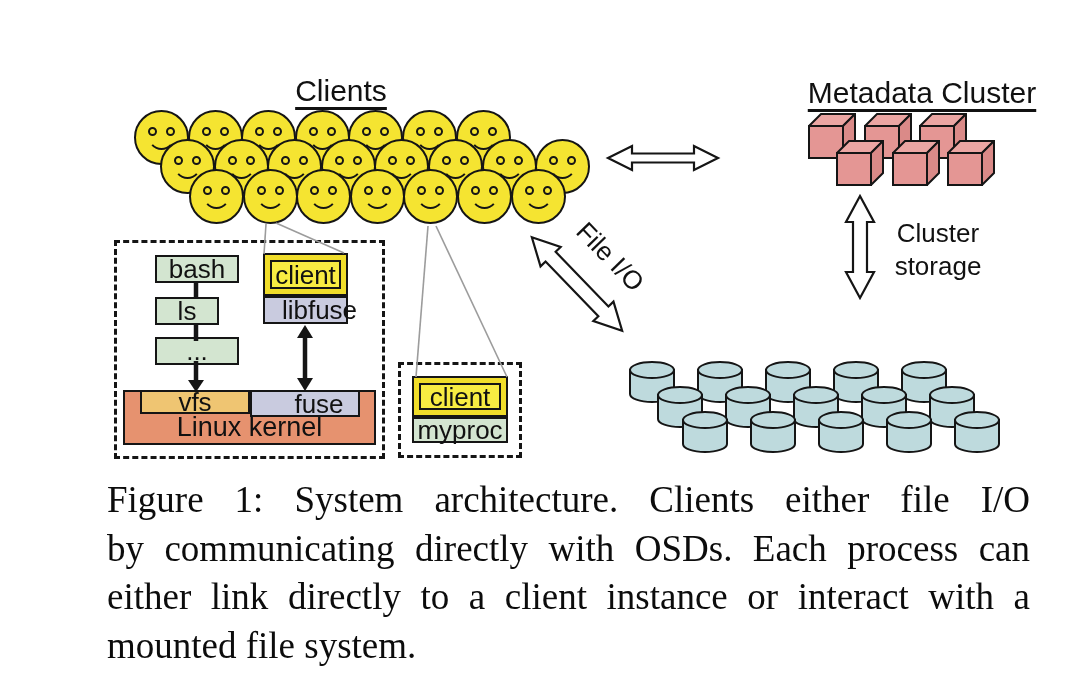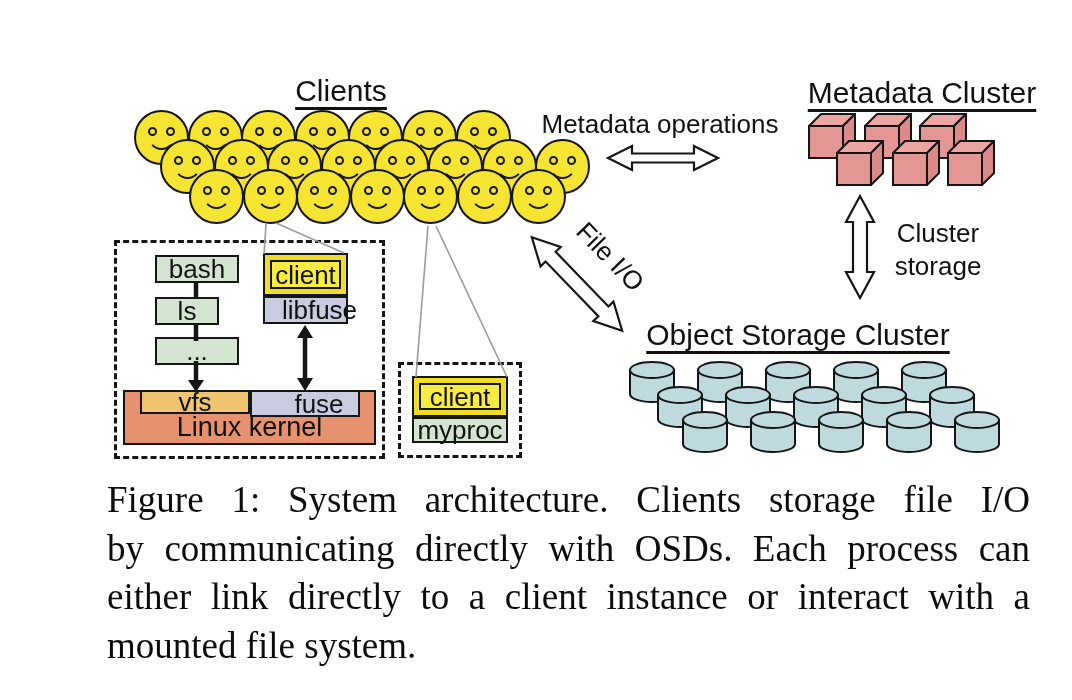--- a/index.html
+++ b/index.html
@@ -49,21 +49,20 @@
   .cap-line{text-align:justify;text-align-last:justify;}
   .cap-line.last{text-align-last:left;}
 </style>
 </head>
 <body>
 
 <div id="canvas">
 
   <div class="title" style="left:341px;top:74px">Clients</div>
   <div class="title" style="left:922px;top:76px">Metadata Cluster</div>
-  <div class="title" style="left:798px;top:318px">Object Storage Cluster</div>
 
   <div id="smileys">
       <div class="smiley" style="left: 134px; top: 110px;">
         <i class="eye l"></i>
         <i class="eye r"></i>
         <i class="mouth"></i>
       </div>
       <div class="smiley" style="left: 187.6px; top: 110px;">
         <i class="eye l"></i>
         <i class="eye r"></i>
@@ -258,21 +257,20 @@
       <svg width="48" height="43" class="layer" style="left: 885px; top: 411px;">
         <path class="cyl" d="M2,9 L2,33 A22,8 0 0 0 46,33 L46,9 Z"></path>
         <ellipse class="cyl" cx="24" cy="9" rx="22" ry="8"></ellipse>
       </svg>
       <svg width="48" height="43" class="layer" style="left: 953px; top: 411px;">
         <path class="cyl" d="M2,9 L2,33 A22,8 0 0 0 46,33 L46,9 Z"></path>
         <ellipse class="cyl" cx="24" cy="9" rx="22" ry="8"></ellipse>
       </svg>
     </div>
 
-  <div class="lbl" style="left:660px;top:109px">Metadata operations</div>
   <div class="lbl rot" style="left:610px;top:257px">File I/O</div>
   <div class="lbl center2" style="left:938px;top:217px">
     <div>Cluster</div>
     <div>storage</div>
   </div>
 
   <div class="dashedbox" style="left:114px;top:240px;width:271px;height:219px"></div>
   <div id="procs">
       <div class="simplebox green" style="left: 155px; top: 255px; width: 84px; height: 28px;">bash</div>
       <div class="simplebox green" style="left: 155px; top: 297px; width: 64px; height: 28px;">ls</div>
@@ -310,18 +308,18 @@
     <polygon class="head" points="297,378 313,378 305,391"></polygon>
 
     <polygon class="bigarrow" points="608,158 632,146 632,153.5 694,153.5 694,146 718,158 694,170 694,162.5 632,162.5 632,170"></polygon>
     <g transform="translate(577,284) rotate(46)">
       <polygon class="bigarrow" points="-65,0 -38,-14 -38,-7 38,-7 38,-14 65,0 38,14 38,7 -38,7 -38,14"></polygon>
     </g>
     <polygon class="bigarrow" points="860,196 874,222 867,222 867,272 874,272 860,298 846,272 853,272 853,222 846,222"></polygon>
   </svg>
 
   <div id="caption">
-      <div class="cap-line">Figure 1:  System architecture.  Clients storage file I/O</div>
+      <div class="cap-line">Figure 1:  System architecture.  Clients either file I/O</div>
       <div class="cap-line">by communicating directly with OSDs. Each process can</div>
       <div class="cap-line">either link directly to a client instance or interact with a</div>
       <div class="cap-line last">mounted file system.</div>
     </div>
 </div>
 
 </body></html>

